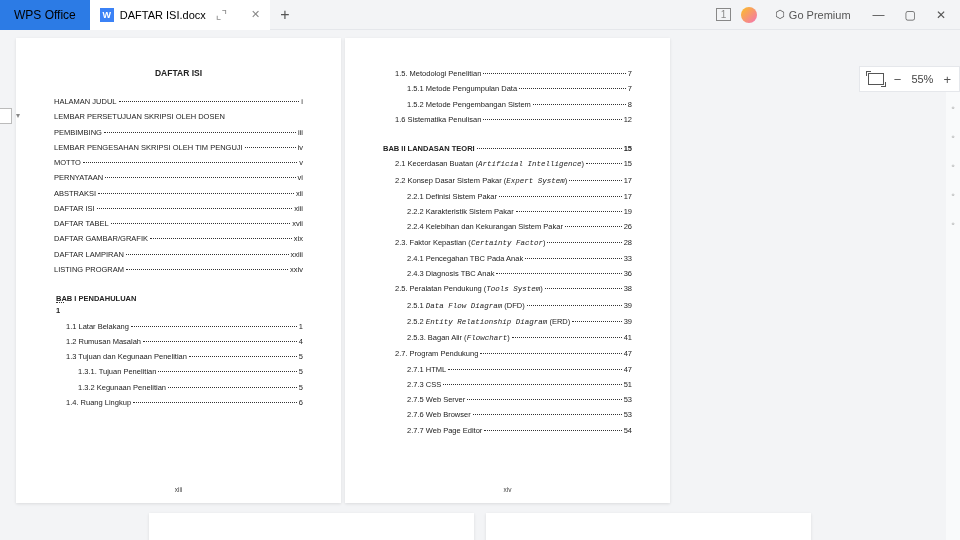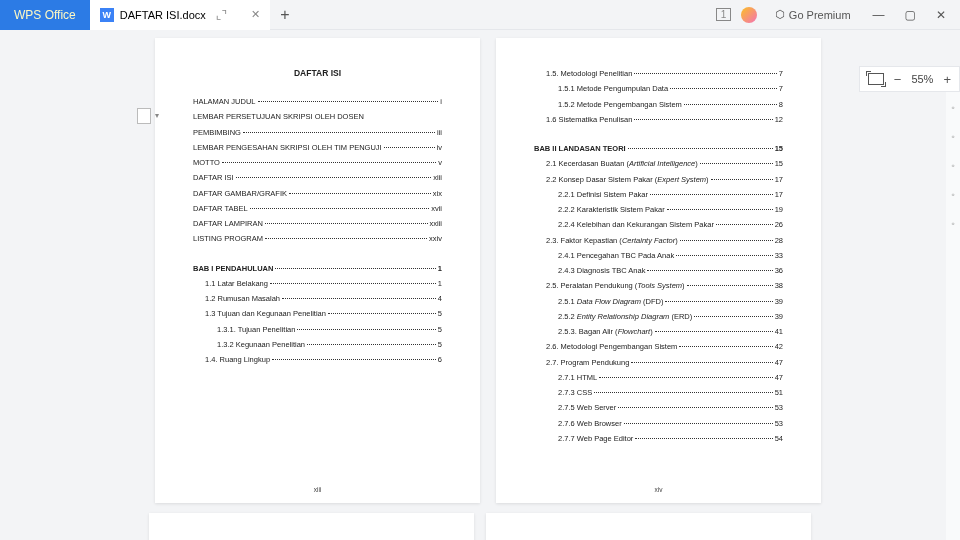--- a/index.html
+++ b/index.html
@@ -1,40 +1,40 @@
 <!DOCTYPE html>
 <html><head>
 <meta charset="utf-8">
 <style>
   * { margin: 0; padding: 0; box-sizing: border-box; }
   body { font-family: Arial, sans-serif; background: #f3f4f6; width: 960px; height: 540px; overflow: hidden; position: relative; }
   
   .titlebar { height: 30px; background: #f3f4f6; display: flex; align-items: center; border-bottom: 1px solid #e5e7eb; }
-  .tab-wps { background: #2c7be5; color: #fef9c3; height: 30px; padding: 0 14px; display: flex; align-items: center; font-size: 12px; }
+  .tab-wps { background: #2c7be5; color: #000000; height: 30px; padding: 0 14px; display: flex; align-items: center; font-size: 12px; }
   .tab-doc { background: #fff; height: 30px; padding: 0 10px; display: flex; align-items: center; font-size: 11px; gap: 6px; position: relative; }
   .doc-icon { width: 14px; height: 14px; background: #3b82f6; display: inline-flex; align-items: center; justify-content: center; color: #fff; font-size: 9px; font-weight: bold; }
   .tab-doc-close { margin-left: 18px; color: #888; cursor: pointer; }
   .comment-icon { color: #888; font-size: 12px; margin-left: 4px; }
   .tab-plus { padding: 0 10px; color: #555; font-size: 16px; cursor: pointer; }
   .titlebar-right { margin-left: auto; display: flex; align-items: center; gap: 10px; padding-right: 10px; }
   .premium-btn { display: flex; align-items: center; gap: 4px; color: #555; font-size: 11px; padding: 3px 8px; cursor: pointer; }
   .win-controls { display: flex; gap: 12px; color: #555; font-size: 12px; }
   .win-btn { cursor: pointer; padding: 2px 4px; }
   .badge-1 { border: 1px solid #888; padding: 0 4px; font-size: 10px; color: #888; }
   .avatar { width: 16px; height: 16px; border-radius: 50%; background: linear-gradient(135deg,#fbbf24,#f472b6); }
   
   .doc-area { position: absolute; top: 30px; left: 0; right: 0; bottom: 0; background: #f3f4f6; overflow: hidden; }
-  .pages-row { display: flex; gap: 16px; justify-content: center; padding-top: 8px; margin-left: 16px; }
+  .pages-row { display: flex; gap: 4px; padding-top: 8px; margin-left: 16px; }
   .page { width: 325px; height: 465px; background: #fff; box-shadow: 0 1px 3px rgba(0,0,0,0.1); padding: 30px 38px 14px 38px; position: relative; font-size: 7.5px; color: #222; }
   .page-title { text-align: center; font-weight: bold; font-size: 8.5px; margin-bottom: 18px; }
   .toc-line { display: flex; align-items: baseline; margin-bottom: 4px; line-height: 1.5; }
   .toc-line.indent1 { padding-left: 12px; }
   .toc-line.indent2 { padding-left: 24px; }
   .toc-text { white-space: nowrap; }
-  .toc-text em { font-style: italic; }
+  .toc-text em { font-style: italic; font-family: Liberation Mono, monospace; }
   .dots { flex: 1; border-bottom: 1px dotted #333; margin: 0 2px; position: relative; top: -2px; min-width: 8px; }
   .toc-page { white-space: nowrap; }
   .section-gap { height: 14px; }
   .page-num { position: absolute; bottom: 10px; width: 100%; left: 0; text-align: center; font-size: 6.5px; color: #444; }
   .pages-row2 { display: flex; gap: 12px; justify-content: center; margin-top: 10px; }
   .page-stub { width: 325px; height: 30px; background: #fff; box-shadow: 0 1px 3px rgba(0,0,0,0.1); }
   
   .zoom-bar { position: absolute; top: 36px; right: 0; background: #fff; border: 1px solid #e5e7eb; height: 26px; display: flex; align-items: center; gap: 10px; padding: 0 8px; font-size: 11px; color: #444; }
   .zoom-icon { width: 16px; height: 12px; border: 1.5px solid #555; position: relative; }
   .zoom-icon::before,.zoom-icon::after{content:"";position:absolute;width:4px;height:4px;border-left:1.5px solid #555;border-top:1.5px solid #555;}
@@ -114,47 +114,57 @@
             <span class="toc-text">LEMBAR PENGESAHAN SKRIPSI OLEH TIM PENGUJI</span>
             <span class="dots"></span>
             <span class="toc-page">iv</span>
           </div>
           <div class="toc-line">
             <span class="toc-text">MOTTO</span>
             <span class="dots"></span>
             <span class="toc-page">v</span>
           </div>
           <div class="toc-line">
+            <span class="toc-text">PERNYATAAN</span>
+            <span class="dots"></span>
+            <span class="toc-page">vi</span>
+          </div>
+          <div class="toc-line">
+            <span class="toc-text">ABSTRAKSI</span>
+            <span class="dots"></span>
+            <span class="toc-page">xii</span>
+          </div>
+          <div class="toc-line">
             <span class="toc-text">DAFTAR ISI</span>
             <span class="dots"></span>
             <span class="toc-page">xiii</span>
           </div>
           <div class="toc-line">
+            <span class="toc-text">DAFTAR TABEL</span>
+            <span class="dots"></span>
+            <span class="toc-page">xvii</span>
+          </div>
+          <div class="toc-line">
             <span class="toc-text">DAFTAR GAMBAR/GRAFIK</span>
             <span class="dots"></span>
             <span class="toc-page">xix</span>
-          </div>
-          <div class="toc-line">
-            <span class="toc-text">DAFTAR TABEL</span>
-            <span class="dots"></span>
-            <span class="toc-page">xvii</span>
           </div>
           <div class="toc-line">
             <span class="toc-text">DAFTAR LAMPIRAN</span>
             <span class="dots"></span>
             <span class="toc-page">xxiii</span>
           </div>
           <div class="toc-line">
             <span class="toc-text">LISTING PROGRAM</span>
             <span class="dots"></span>
             <span class="toc-page">xxiv</span>
           </div>
         </div>
       <div class="section-gap"></div>
-      <div class="toc-line" style="font-weight:bold;">
+      <div class="toc-line" style="font-weight:bold;flex-direction:column;">
         <span class="toc-text">BAB I PENDAHULUAN</span>
           <span class="dots"></span>
           <span class="toc-page">1</span>
       </div>
       <div>
           <div class="toc-line indent1">
             <span class="toc-text">1.1 Latar Belakang</span>
             <span class="dots"></span>
             <span class="toc-page">1</span>
           </div>
@@ -271,25 +281,20 @@
             <span class="toc-text">2.5.2 <em>Entity Relationship Diagram</em> (ERD)</span>
             <span class="dots"></span>
             <span class="toc-page">39</span>
           </div>
           <div class="toc-line indent2">
             <span class="toc-text">2.5.3. Bagan Alir (<em>Flowchart</em>)</span>
             <span class="dots"></span>
             <span class="toc-page">41</span>
           </div>
           <div class="toc-line indent1">
-            <span class="toc-text">2.6. Metodologi Pengembangan Sistem</span>
-            <span class="dots"></span>
-            <span class="toc-page">42</span>
-          </div>
-          <div class="toc-line indent1">
             <span class="toc-text">2.7. Program Pendukung</span>
             <span class="dots"></span>
             <span class="toc-page">47</span>
           </div>
           <div class="toc-line indent2">
             <span class="toc-text">2.7.1 HTML</span>
             <span class="dots"></span>
             <span class="toc-page">47</span>
           </div>
           <div class="toc-line indent2">

